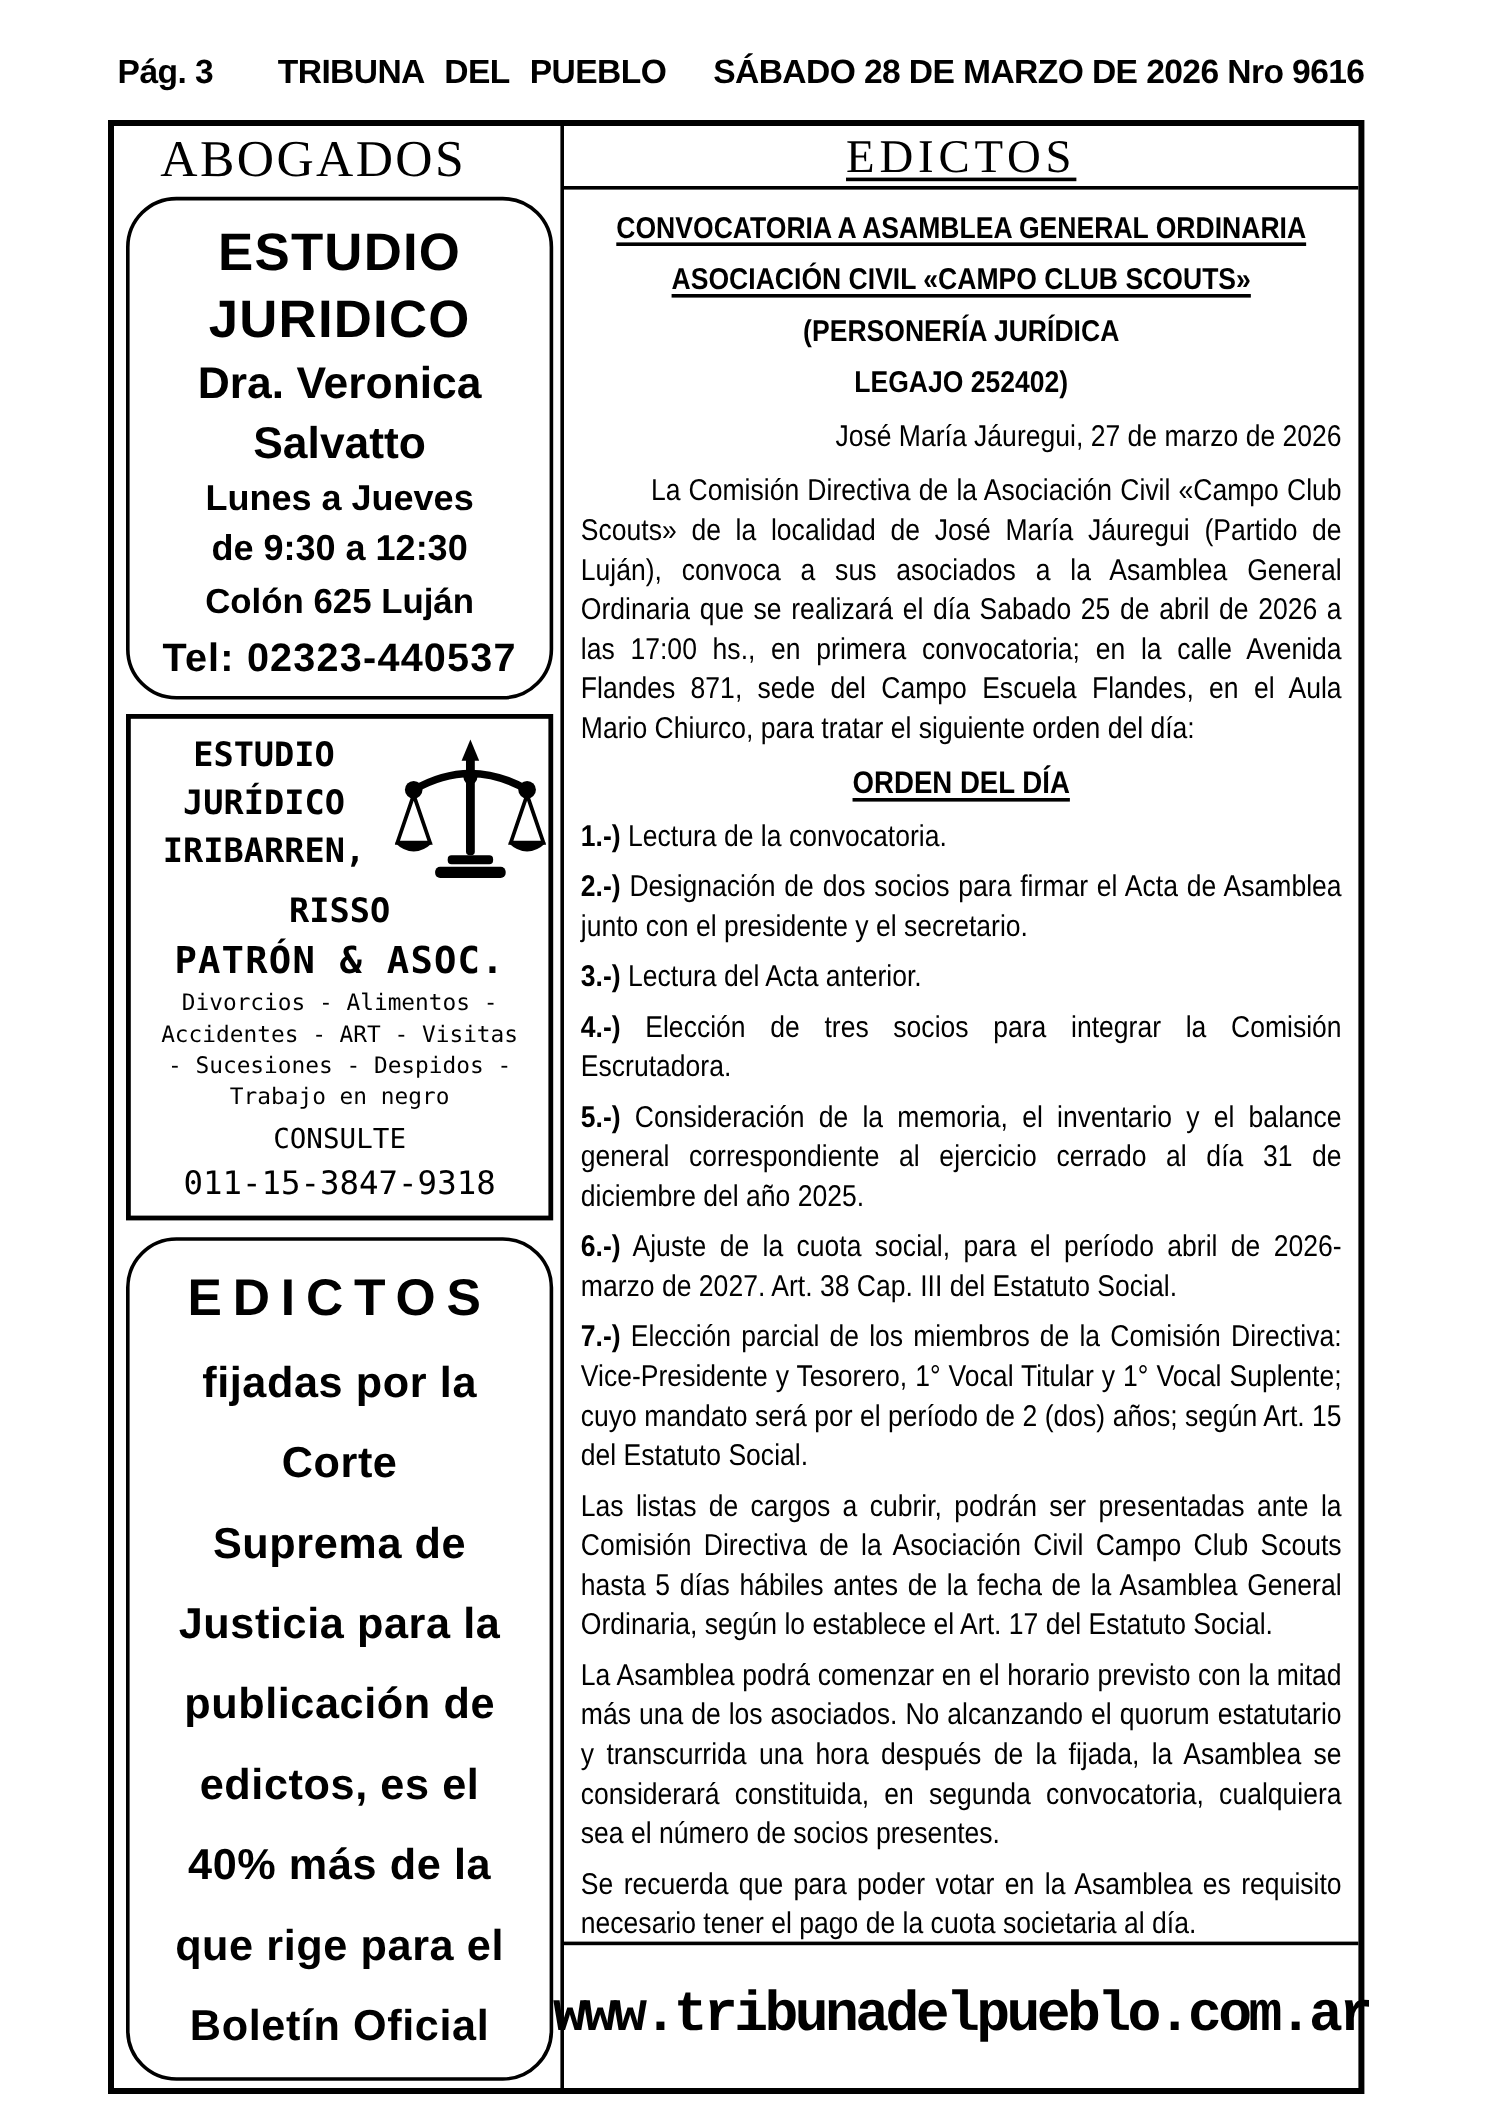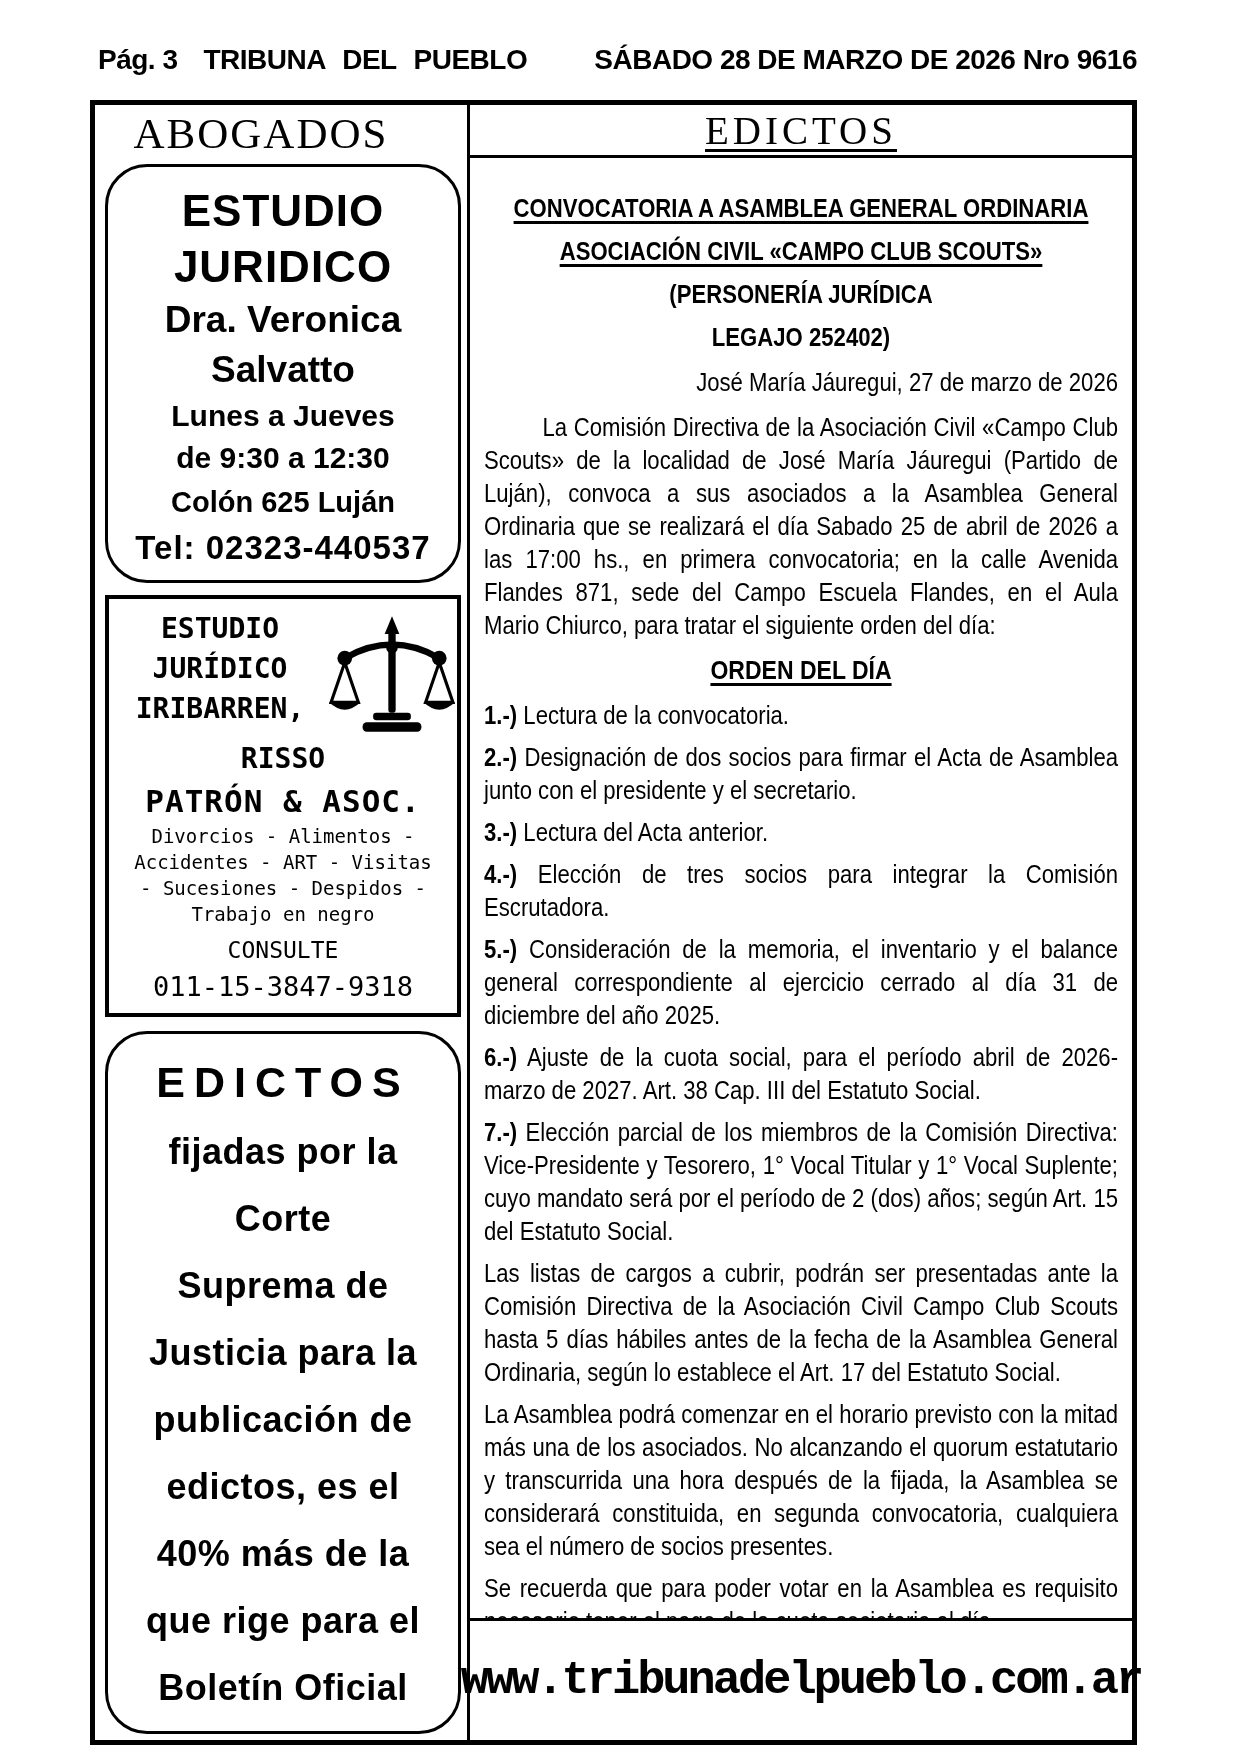--- a/index.html
+++ b/index.html
@@ -6,21 +6,21 @@
   body{
     width:1241px;height:1754px;position:relative;background:#ffffff;color:#000;
     font-family:"Liberation Sans",sans-serif;overflow:hidden;
   }
   
   .page-header{
     position:absolute;top:44px;left:98px;width:1039px;
     display:flex;justify-content:space-between;align-items:baseline;
     font-weight:bold;font-size:28px;letter-spacing:-0.5px;white-space:nowrap;
   }
-  .ph-left{display:flex;gap:26px;}
+  .ph-left{display:flex;gap:54px;}
   .ph-paper{word-spacing:10px;}
   
   .main-box{
     position:absolute;left:90px;top:100px;width:1047px;height:1645px;
     border:5px solid #000;box-sizing:border-box;display:flex;
   }
   
   .left-col{
     width:375px;box-sizing:border-box;border-right:3px solid #000;
     padding:2px 0 6px 10px;display:flex;flex-direction:column;flex-shrink:0;
@@ -54,21 +54,21 @@
   
   .right-col{flex:1;display:flex;flex-direction:column;min-width:0;}
   .edictos-band{
     height:50px;border-bottom:3px solid #000;flex-shrink:0;
     display:flex;align-items:center;justify-content:center;
   }
   .edictos-title{
     font-family:"Liberation Serif",serif;font-size:39px;letter-spacing:4px;
     text-decoration:underline;text-decoration-thickness:3px;text-underline-offset:5px;
   }
-  .notice{flex:1;overflow:hidden;padding:24px 14px 0;}
+  .notice{flex:1;overflow:hidden;padding:6px 14px 0;}
   .notice-inner{
     width:113%;transform:scaleX(0.885);transform-origin:top left;
     font-size:25px;line-height:33px;text-align:justify;
   }
   .hcent{text-align:center;font-weight:bold;margin:10px 0;}
   .hund{text-decoration:underline;text-decoration-thickness:2.5px;text-underline-offset:4px;}
   .dateline{text-align:right;margin:12px 0;}
   .intro{text-indent:66px;margin:10px 0;}
   .agenda-title{text-align:center;font-weight:bold;margin:12px 0;
     text-decoration:underline;text-decoration-thickness:2.5px;text-underline-offset:4px;font-size:26px;}

